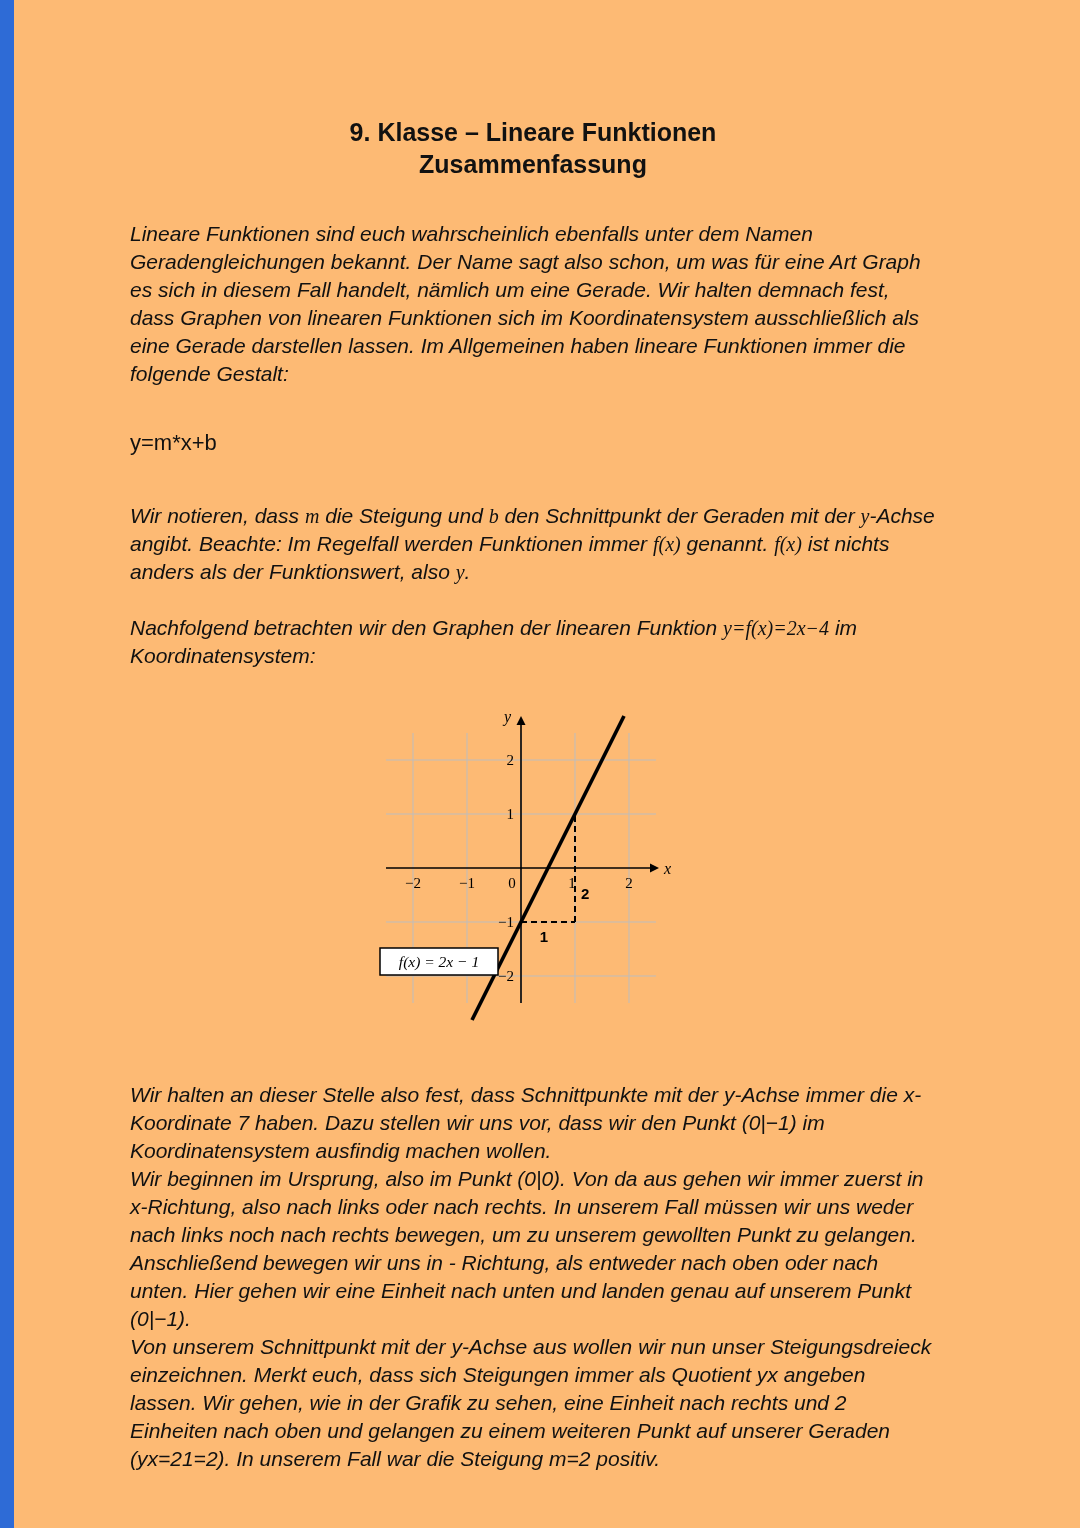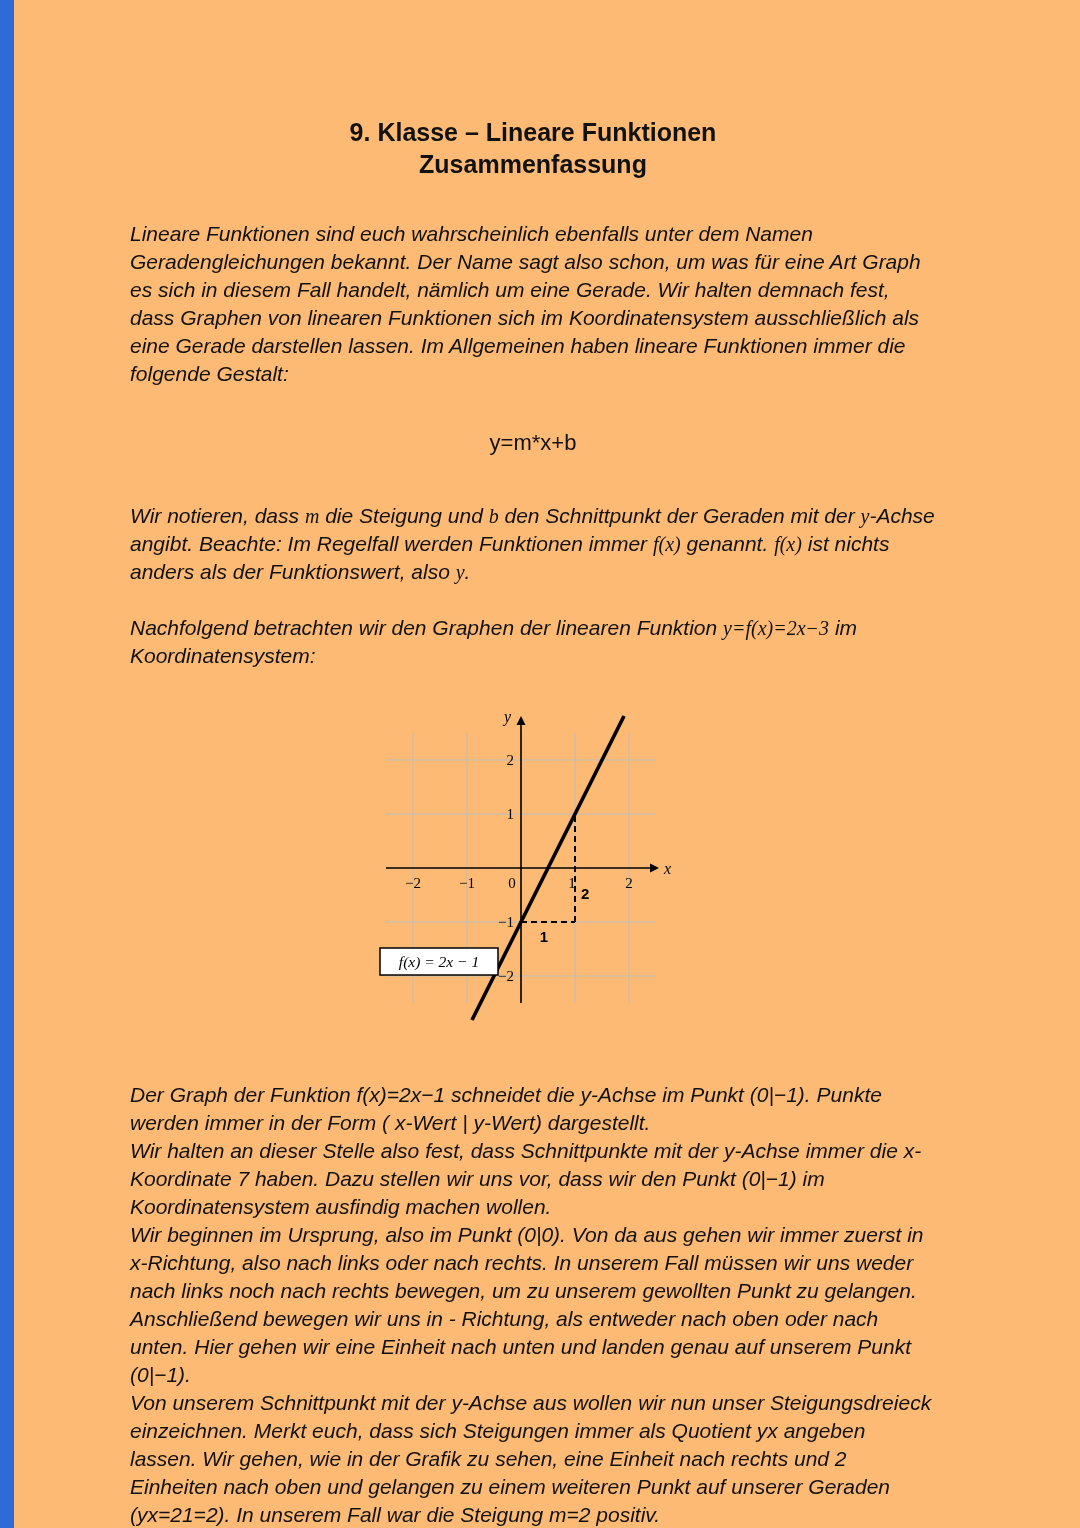--- a/index.html
+++ b/index.html
@@ -33,21 +33,21 @@
     margin: 0 0 40px 0;
   }
   p.body {
     font-size: 21px;
     line-height: 28px;
     margin: 0 0 28px 0;
     font-style: italic;
   }
   p.formula {
     font-size: 22px;
-    text-align: center;
+    text-align: left;
     margin: 42px 0 46px 0;
   }
   .math {
     font-family: "Liberation Serif", serif;
     font-size: 20px;
   }
   figure.graph-figure {
     margin: 20px 0 34px 0;
     text-align: center;
   }
@@ -73,21 +73,21 @@
       <span>9. Klasse – Lineare Funktionen</span><br>
       <span>Zusammenfassung</span>
     </h1>
 
     <p class="body">Lineare Funktionen sind euch wahrscheinlich ebenfalls unter dem Namen Geradengleichungen bekannt. Der Name sagt also schon, um was für eine Art Graph es sich in diesem Fall handelt, nämlich um eine Gerade. Wir halten demnach fest, dass Graphen von linearen Funktionen sich im Koordinatensystem ausschließlich als eine Gerade darstellen lassen. Im Allgemeinen haben lineare Funktionen immer die folgende Gestalt:</p>
 
     <p class="formula">y=m*x+b</p>
 
     <p class="body"><span>Wir notieren, dass </span><span class="math">m</span><span> die Steigung und </span><span class="math">b</span><span> den Schnittpunkt der Geraden mit der </span><span class="math">y</span><span>-Achse angibt. Beachte: Im Regelfall werden Funktionen immer </span><span class="math">f(x)</span><span> genannt. </span><span class="math">f(x)</span><span> ist nichts anders als der Funktionswert, also </span><span class="math">y</span><span>.</span></p>
 
-    <p class="body"><span>Nachfolgend betrachten wir den Graphen der linearen Funktion </span><span class="math">y=f(x)=2x−3</span><span> im Koordinatensystem:</span></p>
+    <p class="body"><span>Nachfolgend betrachten wir den Graphen der linearen Funktion </span><span class="math">y=f(x)=2x−4</span><span> im Koordinatensystem:</span></p>
 
     <figure class="graph-figure">
       <svg width="335" height="345" viewBox="0 0 335 345">
 
         <g stroke="#bdbdbd" stroke-width="1">
           <line x1="47" y1="35" x2="47" y2="305"></line>
           <line x1="101" y1="35" x2="101" y2="305"></line>
           <line x1="155" y1="35" x2="155" y2="305"></line>
           <line x1="209" y1="35" x2="209" y2="305"></line>
           <line x1="263" y1="35" x2="263" y2="305"></line>
@@ -127,20 +127,19 @@
         <text x="148" y="121" text-anchor="end" class="tick-label">1</text>
         <text x="148" y="229" text-anchor="end" class="tick-label">−1</text>
         <text x="148" y="283" text-anchor="end" class="tick-label">−2</text>
 
         <text x="178" y="244" text-anchor="middle" class="tri-label">1</text>
         <text x="215" y="201" text-anchor="start" class="tri-label">2</text>
       </svg>
     </figure>
 
     <div class="closing">
-      <p class="body">Der Graph der Funktion f(x)=2x−1 schneidet die y-Achse im Punkt (0|−1). Punkte werden immer in der Form ( x-Wert | y-Wert) dargestellt.</p>
       <p class="body">Wir halten an dieser Stelle also fest, dass Schnittpunkte mit der y-Achse immer die x-Koordinate 7 haben. Dazu stellen wir uns vor, dass wir den Punkt (0|−1) im Koordinatensystem ausfindig machen wollen.</p>
       <p class="body">Wir beginnen im Ursprung, also im Punkt (0|0). Von da aus gehen wir immer zuerst in x-Richtung, also nach links oder nach rechts. In unserem Fall müssen wir uns weder nach links noch nach rechts bewegen, um zu unserem gewollten Punkt zu gelangen. Anschließend bewegen wir uns in - Richtung, als entweder nach oben oder nach unten. Hier gehen wir eine Einheit nach unten und landen genau auf unserem Punkt (0|−1).</p>
       <p class="body">Von unserem Schnittpunkt mit der y-Achse aus wollen wir nun unser Steigungsdreieck einzeichnen. Merkt euch, dass sich Steigungen immer als Quotient yx angeben lassen. Wir gehen, wie in der Grafik zu sehen, eine Einheit nach rechts und 2 Einheiten nach oben und gelangen zu einem weiteren Punkt auf unserer Geraden (yx=21=2). In unserem Fall war die Steigung m=2 positiv.</p>
     </div>
 
   </div>
 </div>
 
 </body></html>

